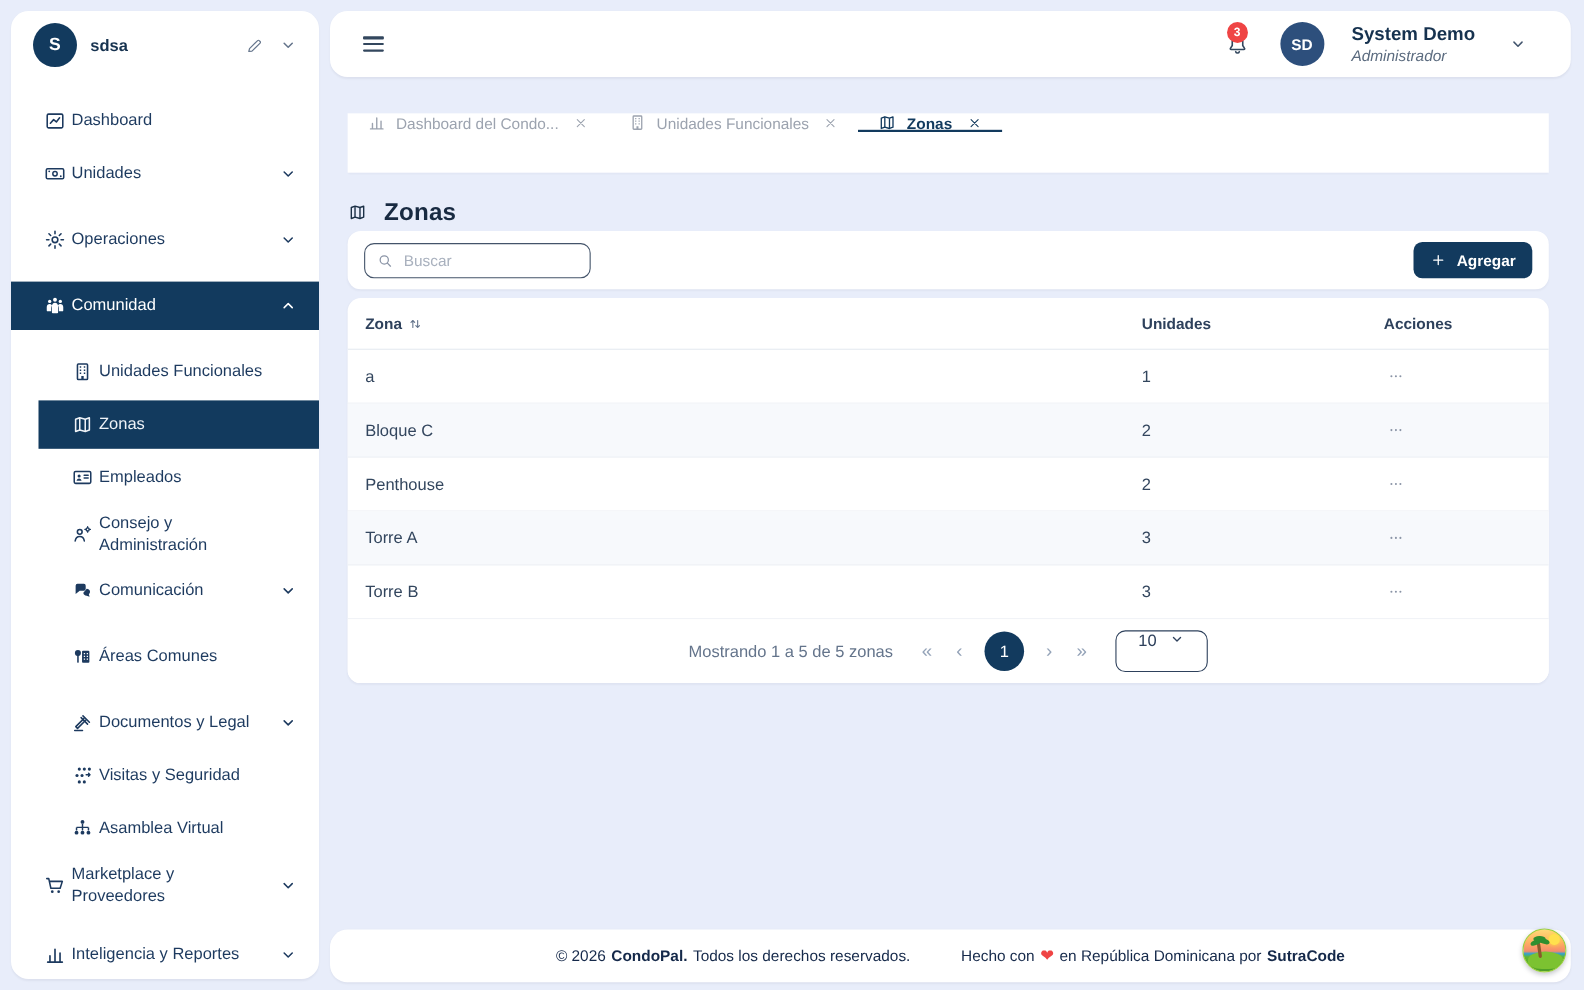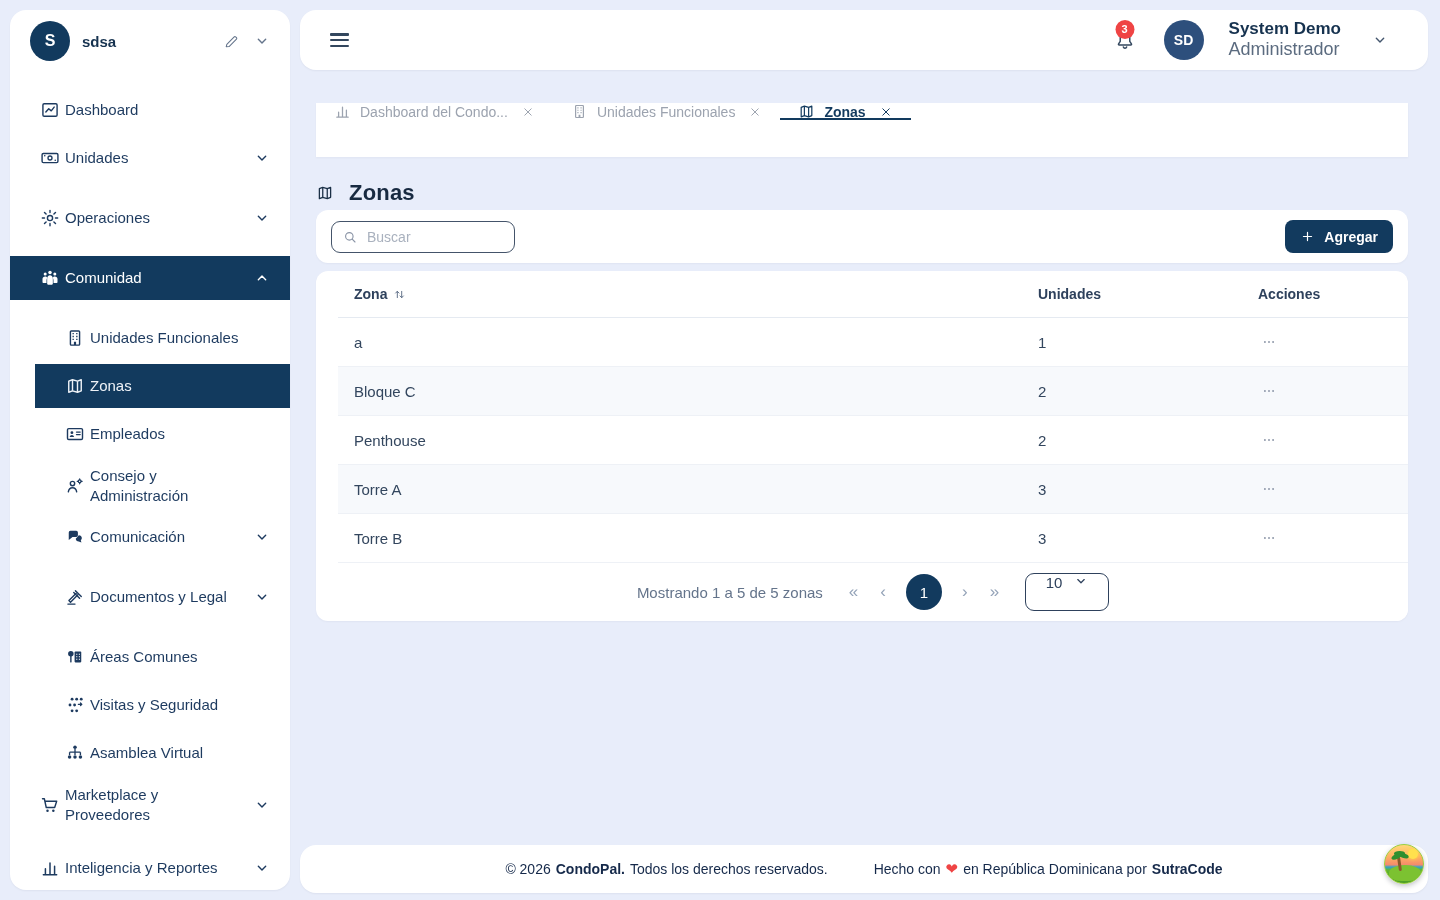--- a/index.html
+++ b/index.html
@@ -38,52 +38,52 @@
   .hamburger span { display:block; height:2.5px; background:#33475e; border-radius:1px; }
   .top-right { display:flex; align-items:center; gap:28px; }
   .bell-wrap { position:relative; width:22px; height:22px; color:#33475e; cursor:pointer; }
   .bell-badge { position:absolute; top:-9px; left:50%; transform:translateX(-50%);
     min-width:19px; height:19px; border-radius:10px; background:#ef4444; color:#fff;
     font-size:11px; font-weight:bold; display:flex; align-items:center; justify-content:center; padding:0 4px; }
   .user-chip { display:flex; align-items:center; gap:25px; cursor:pointer; }
   .user-avatar { width:40px; height:40px; border-radius:50%; background:#2d4f7c; color:#fff;
     display:flex; align-items:center; justify-content:center; font-weight:bold; font-size:14px; }
   .user-name { font-weight:bold; font-size:17px; color:#16324f; line-height:1.2; }
-  .user-role { font-size:18px; color:#5b6b7f; line-height:1.2; }
+  .user-role { font-size:14px; color:#5b6b7f; line-height:1.2;font-style:italic; }
   .user-chev { color:#44566e; margin-left:6px; }
 
   
   .main { position:absolute; left:316px; top:103px; width:1092px; }
   .tabsbar { background:#fff; height:54px; display:flex; align-items:flex-start; box-shadow:0 1px 2px rgba(15,23,42,.04); }
   .tab { display:flex; align-items:center; gap:9px; padding:0 18px; font-size:14px; color:#9ca3af;
     position:relative; cursor:pointer; font-weight:500; }
   .tab .ticon { width:17px; height:17px; }
   .tab .tclose { width:14px; height:14px; margin-left:4px; cursor:pointer; }
   .tab.active { color:#123a5e; font-weight:bold; }
   .tab.active::after { content:""; position:absolute; left:0; right:0; bottom:0; height:2.5px; background:#123a5e; }
 
   .page-title-row { position:absolute; top:77px; left:0; display:flex; align-items:center; gap:15px; }
   .page-title-row .picon { width:18px; height:18px; color:#1b3046; }
   .page-title { font-size:22px; font-weight:bold; color:#182a41; letter-spacing:.2px; }
 
   .toolbar-card { position:absolute; top:107px; left:0; width:1092px; height:53px; background:#fff;
     border-radius:12px; display:flex; align-items:center; justify-content:space-between; padding:0 15px;
     box-shadow:0 1px 2px rgba(15,23,42,.04); }
-  .search-box { display:flex; align-items:center; gap:9px; width:184px; height:32px;
+  .search-box { display:flex; align-items:center; gap:9px; width:206px; height:32px;
     border:1.5px solid #44546a; border-radius:9px; padding:0 10px; color:#8a94a6; background:#fff; }
   .search-box input { border:none; outline:none; flex:1; font-size:14px; color:#334155; width:100%;
     font-family:"Liberation Sans", sans-serif; background:transparent; }
   .search-box input::placeholder { color:#a9b1be; }
   .btn-add { display:flex; align-items:center; gap:9px; height:33px; padding:0 15px;
     background:#123a5e; color:#fff; border:none; border-radius:8px; font-size:14px; font-weight:600;
     cursor:pointer; font-family:"Liberation Sans", sans-serif; }
   .btn-add .ic { width:15px; height:15px; }
 
   .table-card { position:absolute; top:168px; left:0; width:1092px; background:#fff; border-radius:12px;
-    overflow:hidden; box-shadow:0 1px 2px rgba(15,23,42,.04);padding-left:22px; }
+    overflow:hidden; box-shadow:0 1px 2px rgba(15,23,42,.04); }
   .trow { display:grid; grid-template-columns:1fr 220px 150px; align-items:center; }
   .thead { height:47px; border-bottom:1px solid #e5eaf1; font-size:14px; font-weight:bold; color:#2e415c; }
   .thead .c1 { padding-left:16px; display:flex; align-items:center; gap:5px; }
   .sort-ic { width:15px; height:15px; color:#64748b; cursor:pointer; }
   .tbody-row { height:49px; font-size:15px; color:#33465e; border-bottom:1px solid #eef1f6; }
   .tbody-row:nth-child(odd) { background:#f7f9fc; }
   .tbody-row .c1 { padding-left:16px; }
   .dots-btn { width:22px; height:14px; color:#8a94a6; cursor:pointer; }
 
   .pag-row { height:58px; display:flex; align-items:center; justify-content:center; gap:18px; background:#fff; }
@@ -312,32 +312,32 @@
       <svg class="ic nicon">
           <use href="#i-chat"></use>
         </svg>
       <span class="nav-label">Comunicación</span>
       <svg class="ic nchev">
           <use href="#i-chevdown"></use>
         </svg>
     </div>
     <div class="nav-item sub mt16">
       <svg class="ic nicon">
+          <use href="#i-park"></use>
+        </svg>
+      <span class="nav-label">Áreas Comunes</span>
+    </div>
+    <div class="nav-item sub mt16">
+      <svg class="ic nicon">
           <use href="#i-gavel"></use>
         </svg>
       <span class="nav-label">Documentos y Legal</span>
       <svg class="ic nchev">
           <use href="#i-chevdown"></use>
         </svg>
-    </div>
-    <div class="nav-item sub mt16">
-      <svg class="ic nicon">
-          <use href="#i-park"></use>
-        </svg>
-      <span class="nav-label">Áreas Comunes</span>
     </div>
     <div class="nav-item sub">
       <svg class="ic nicon">
           <use href="#i-visits"></use>
         </svg>
       <span class="nav-label">Visitas y Seguridad</span>
     </div>
     <div class="nav-item sub">
       <svg class="ic nicon">
           <use href="#i-sitemap"></use>

